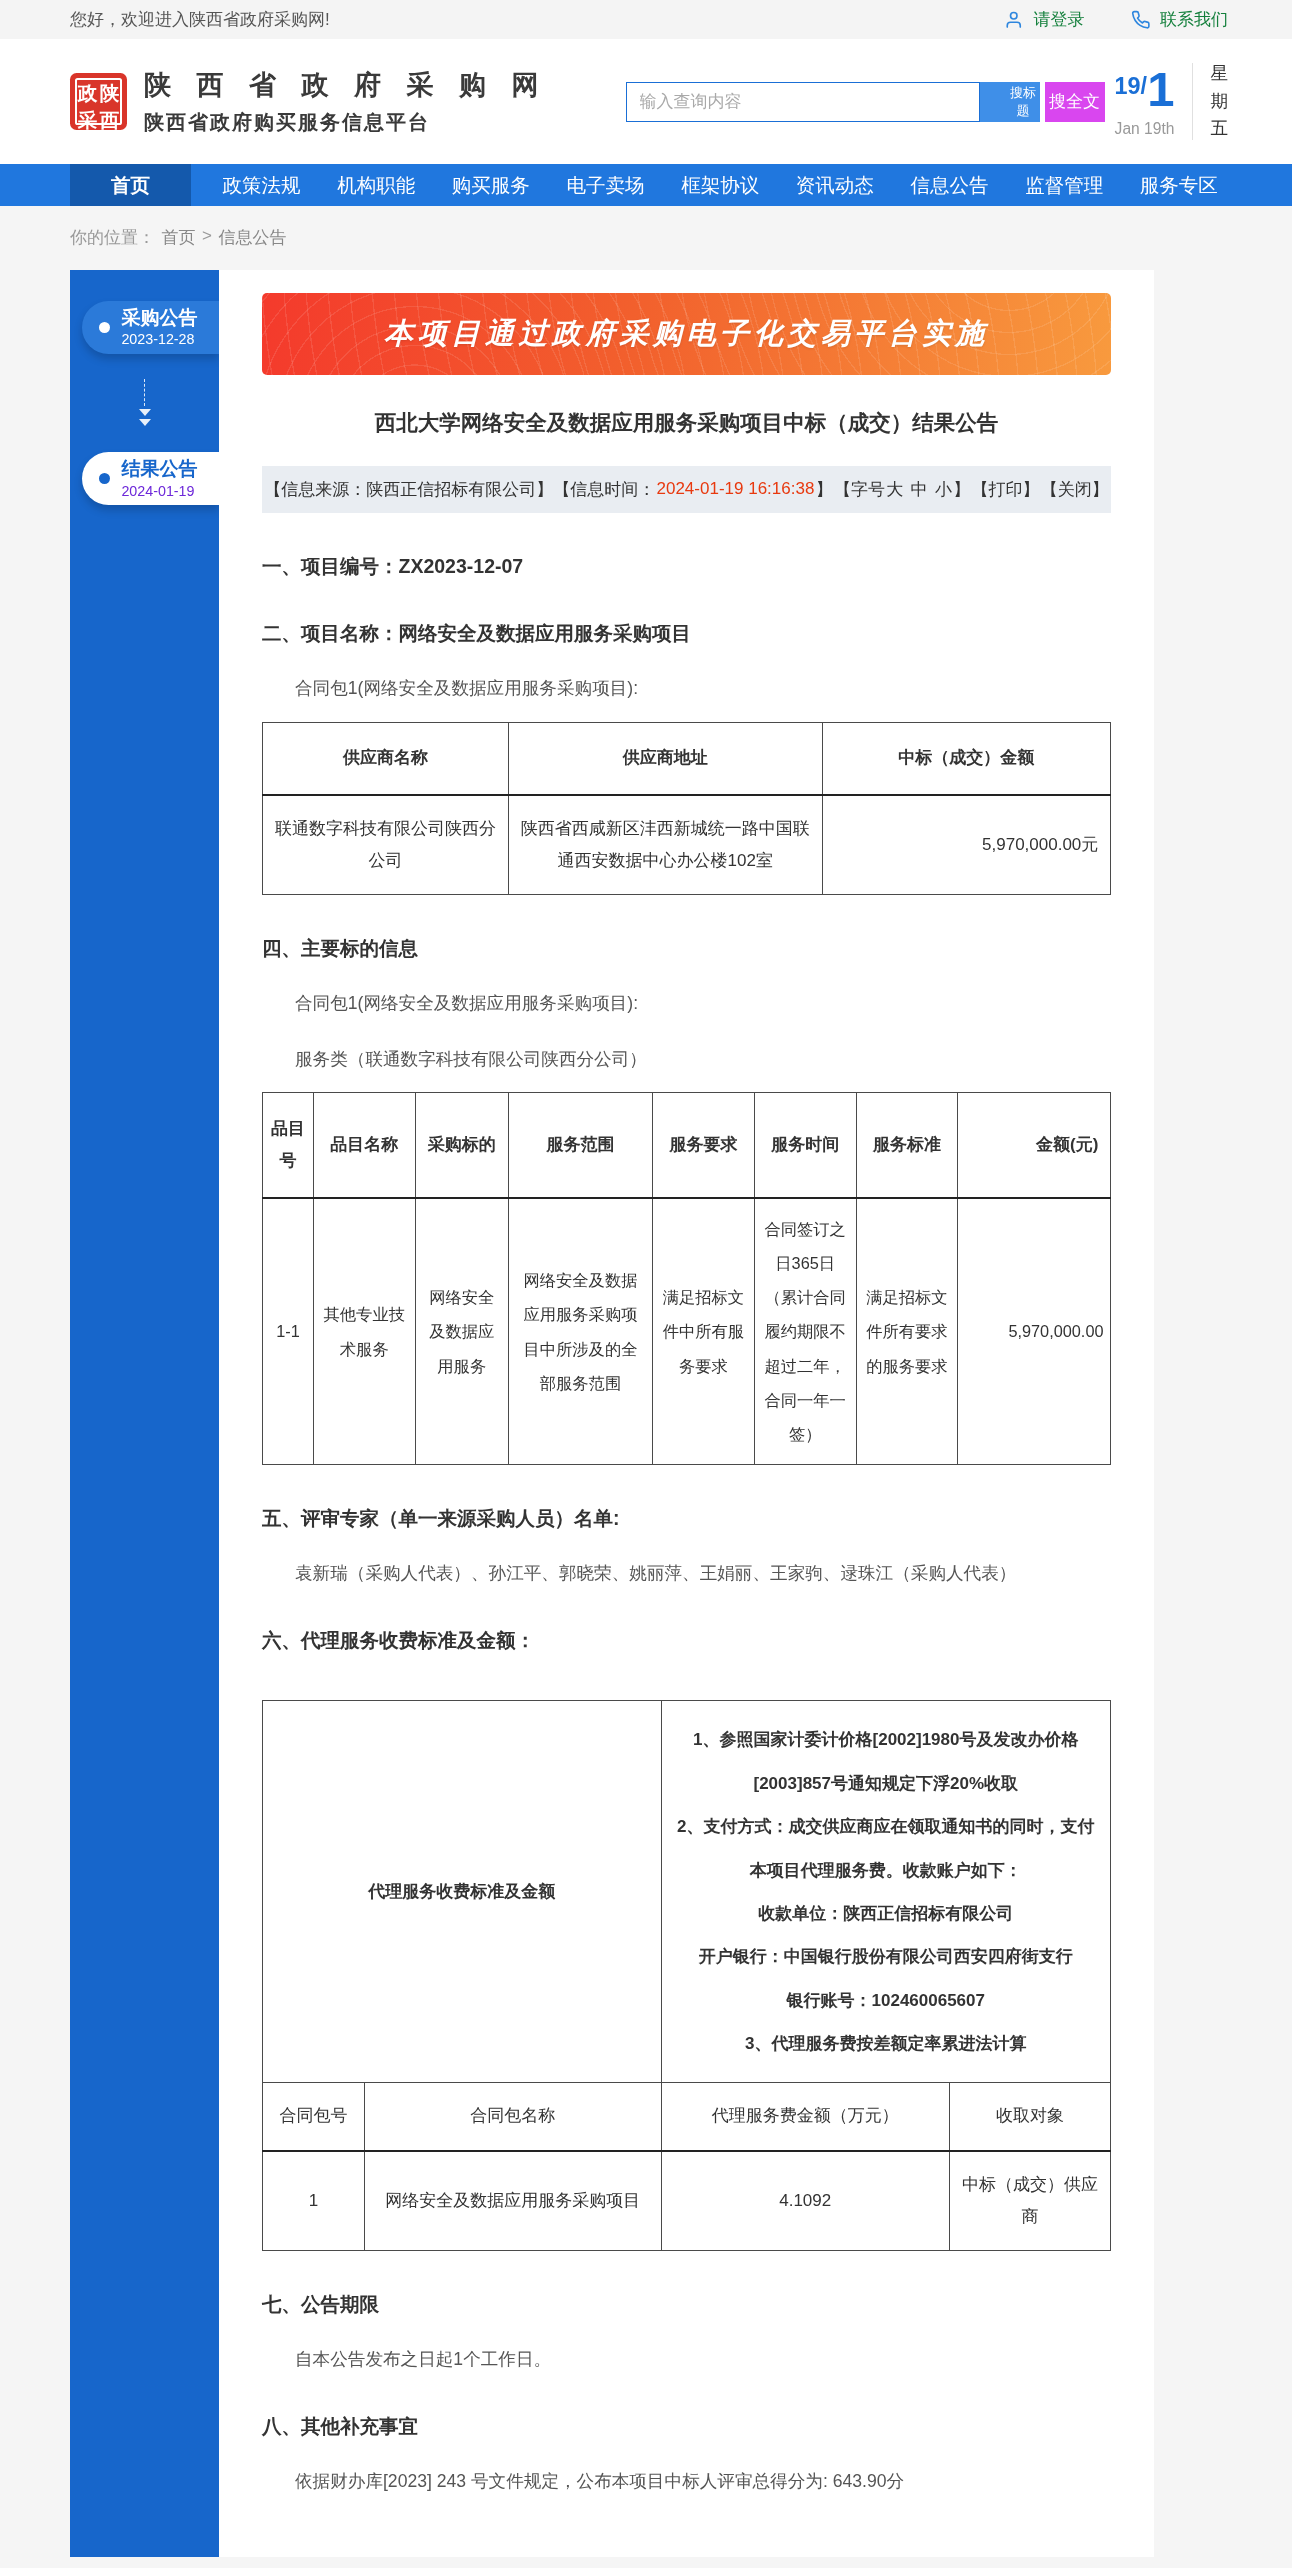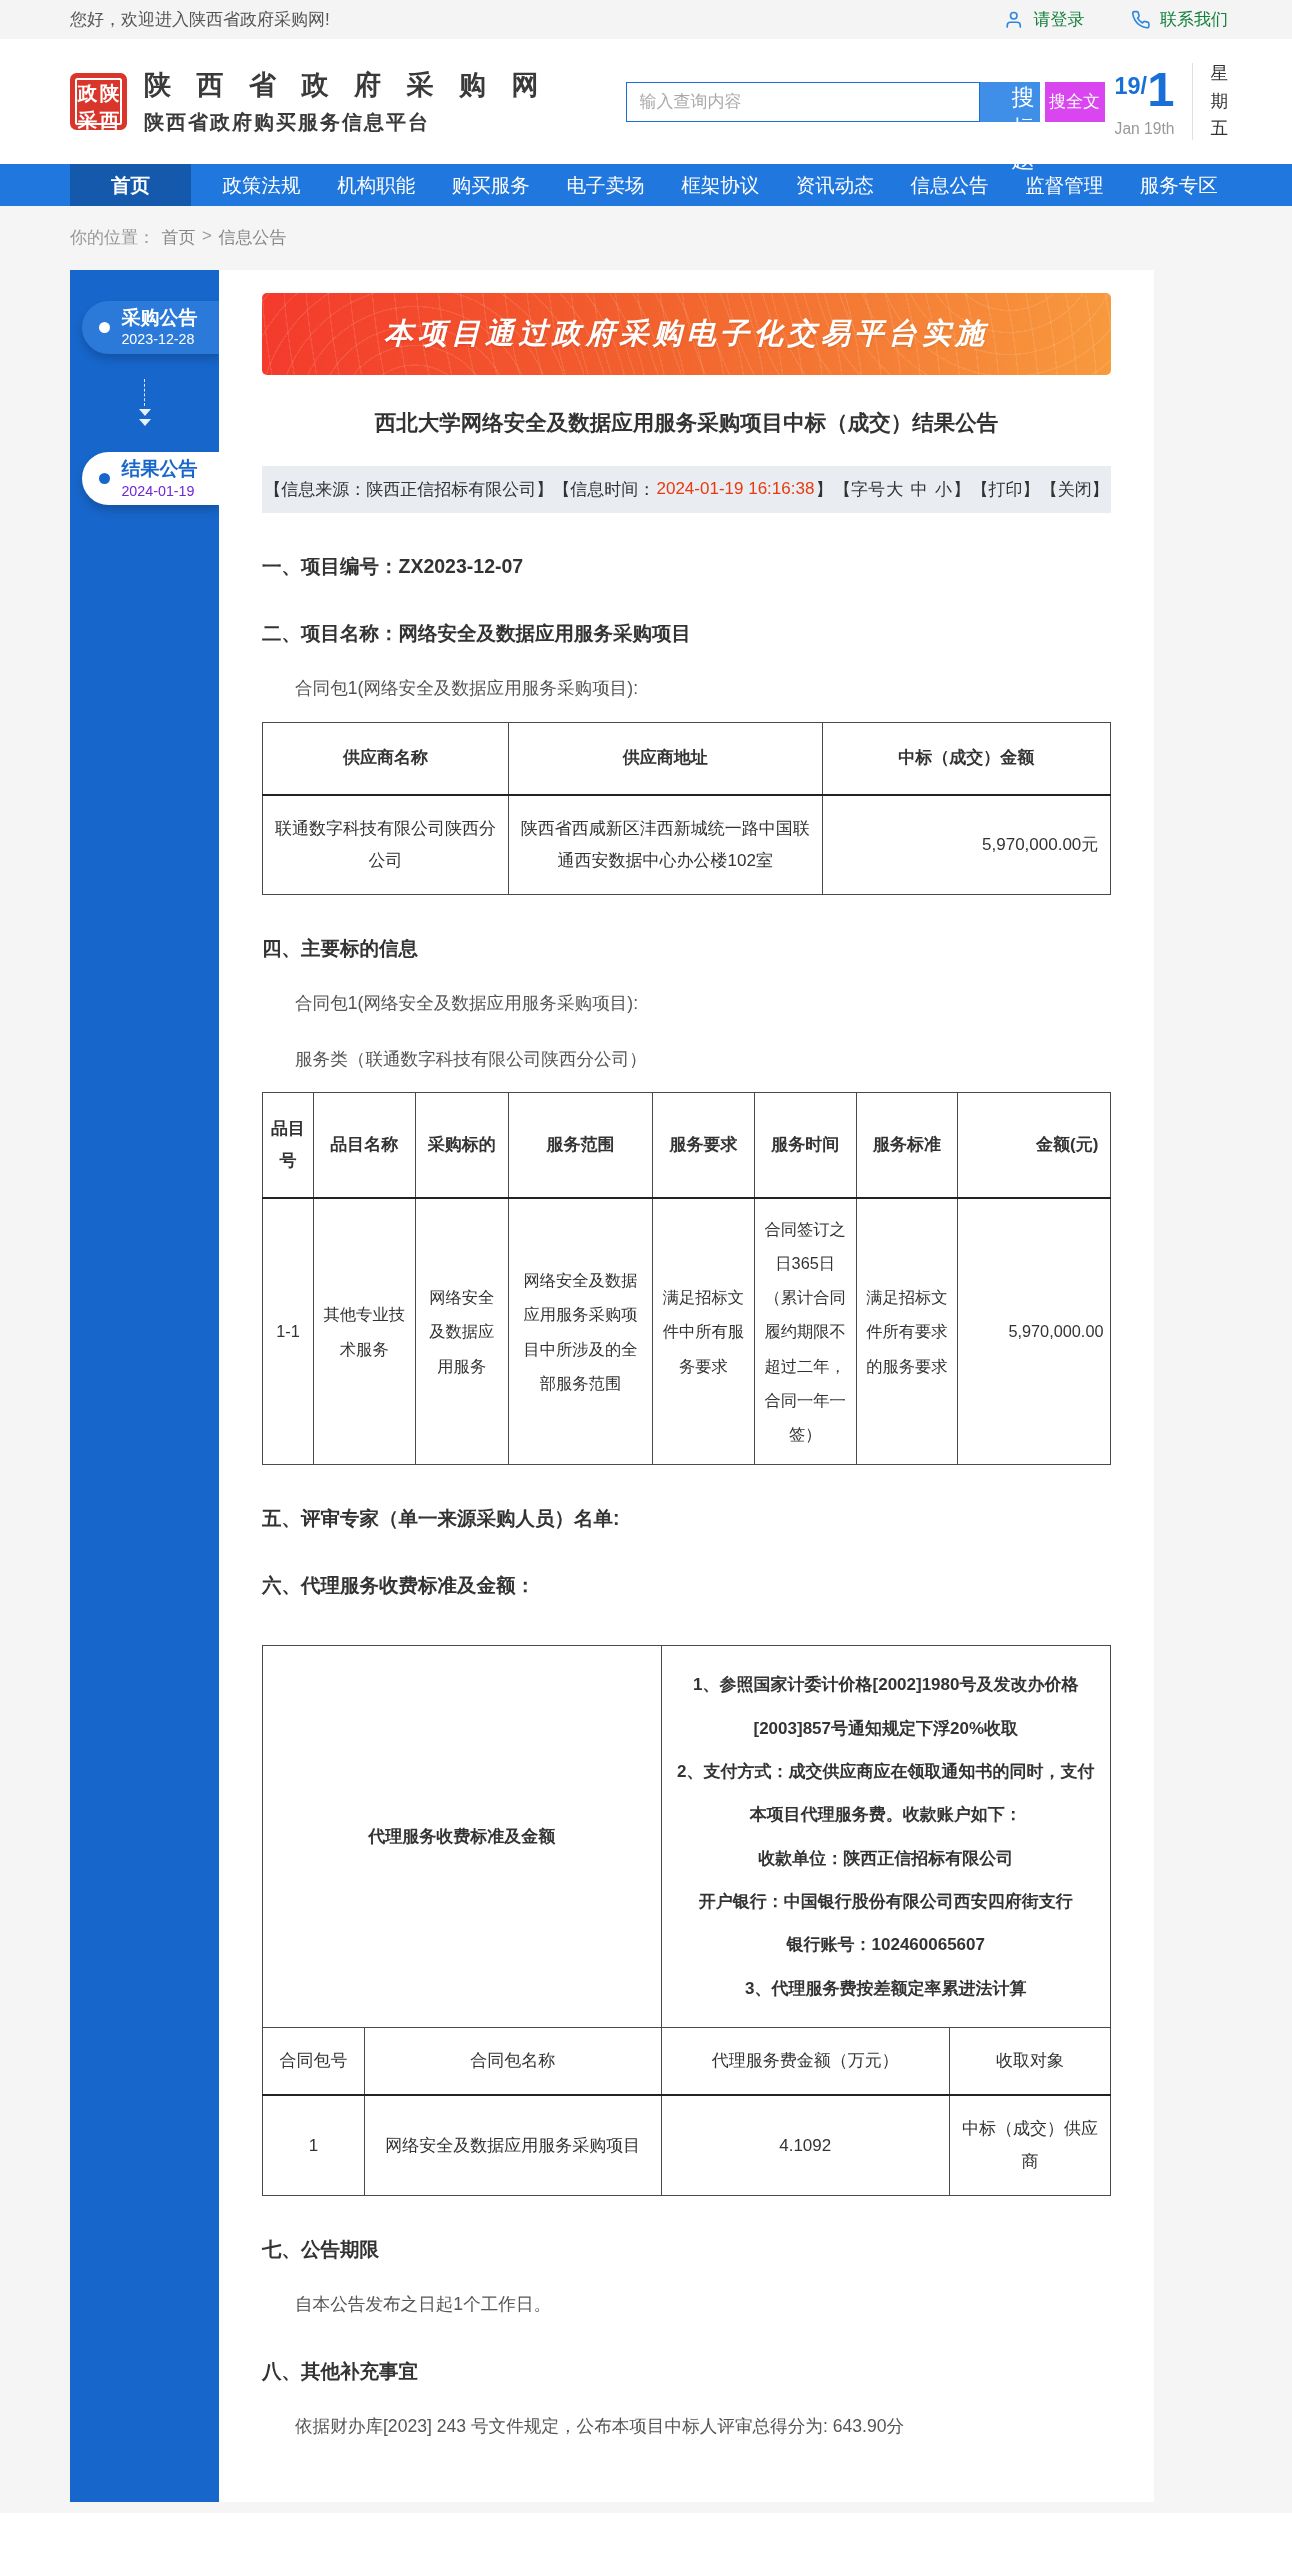--- a/index.html
+++ b/index.html
@@ -17,21 +17,21 @@
   .logo-wrap { display:flex; align-items:center; }
   .seal { width:57px; height:57px; background:#d9352a; border-radius:6.5px; padding:4.6px; }
   .seal-inner { width:100%; height:100%; border:2px solid #fff; border-radius:2.6px; display:grid; grid-template-columns:1fr 1fr; }
   .seal-inner span { display:flex; align-items:center; justify-content:center; color:#fff; font-size:19.5px; font-weight:bold; }
   .site-titles { margin-left:17px; }
   .site-name { font-size:27px; font-weight:bold; color:#3a3a3a; letter-spacing:9px; }
   .site-sub { font-size:20px; font-weight:bold; color:#3a3a3a; letter-spacing:2px; margin-top:6.5px; }
   .search-wrap { display:flex; margin-left:78px; height:40px; }
   .search-input { width:354px; height:40px; border:1.3px solid #1a6fd6; font-size:17px; padding:0 13px; color:#333; outline:none; }
   .search-input::placeholder { color:#a9a9a9; }
-  .btn-search-title { width:60px; background:#3f8fe8; color:#fff; border:none; font-size:23px; cursor:pointer;padding-left:27px; }
+  .btn-search-title { width:60px; background:#3f8fe8; color:#fff; border:none; font-size:13px; cursor:pointer;padding-left:27px; }
   .btn-search-full { width:60px; background:#d946ef; color:#fff; border:none; font-size:17px; cursor:pointer; margin-left:5px; }
   .date-wrap { margin-left:auto; display:flex; align-items:center; }
   .date-left { text-align:center; padding-right:18px; }
   .date-nums { color:#1a6fd6; font-weight:bold; line-height:1; }
   .day-prefix { font-size:23.4px; vertical-align:11.7px; }
   .day-big { font-size:49px; }
   .date-en { font-size:15.6px; color:#999; margin-top:6.5px; }
   .weekday { border-left:1.3px solid #e0e0e0; padding-left:17px; display:flex; flex-direction:column; gap:5.2px; }
   .weekday span { font-size:17.6px; color:#333; line-height:1.25; }
 
@@ -281,20 +281,21 @@
           <td>网络安全及数据应用服务采购项目中所涉及的全部服务范围</td>
           <td>满足招标文件中所有服务要求</td>
           <td>合同签订之日365日（累计合同履约期限不超过二年，合同一年一签）</td>
           <td>满足招标文件所有要求的服务要求</td>
           <td class="amt">5,970,000.00</td>
         </tr>
       </tbody>
     </table>
 
     <div class="sec-h">五、评审专家（单一来源采购人员）名单:</div>
+    <div class="para">袁新瑞（采购人代表）、孙江平、郭晓荣、姚丽萍、王娟丽、王家驹、逯珠江（采购人代表）</div>
 
     <div class="sec-h">六、代理服务收费标准及金额：</div>
 
     <table style="margin-top:46px">
       <colgroup>
           <col style="width:12%">
           <col style="width:35%">
           <col style="width:34%">
           <col style="width:19%">
         </colgroup>

